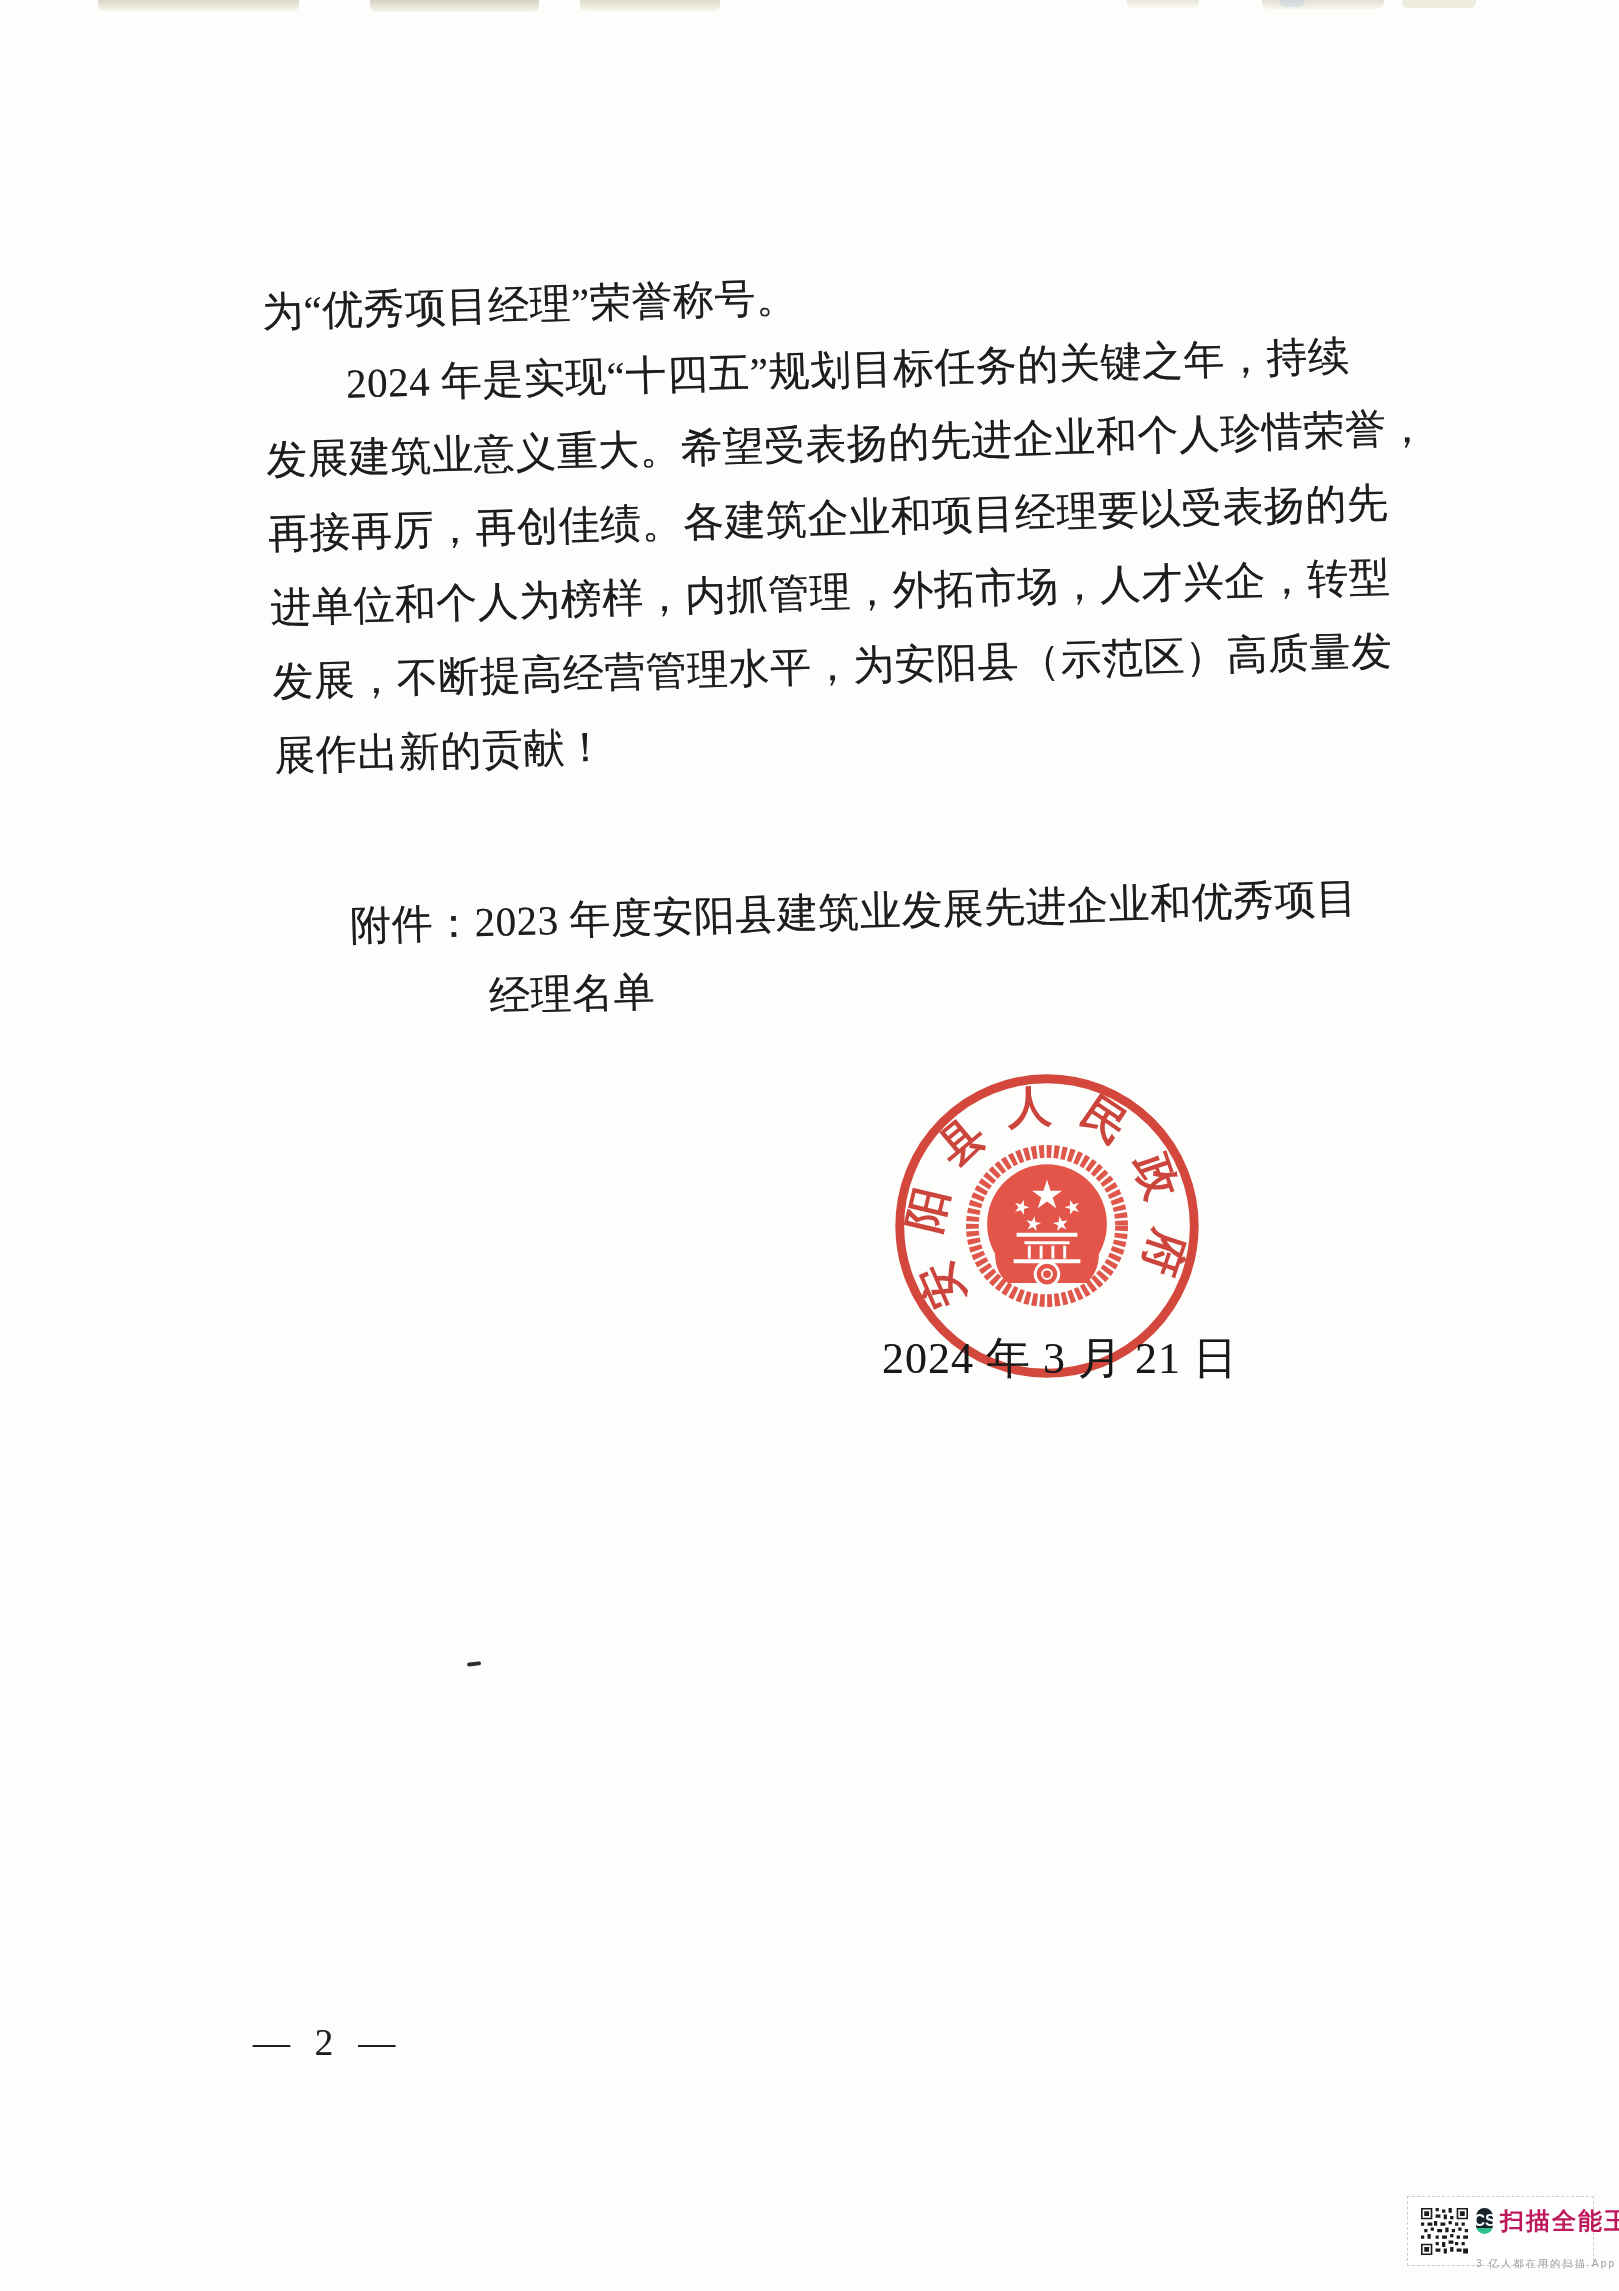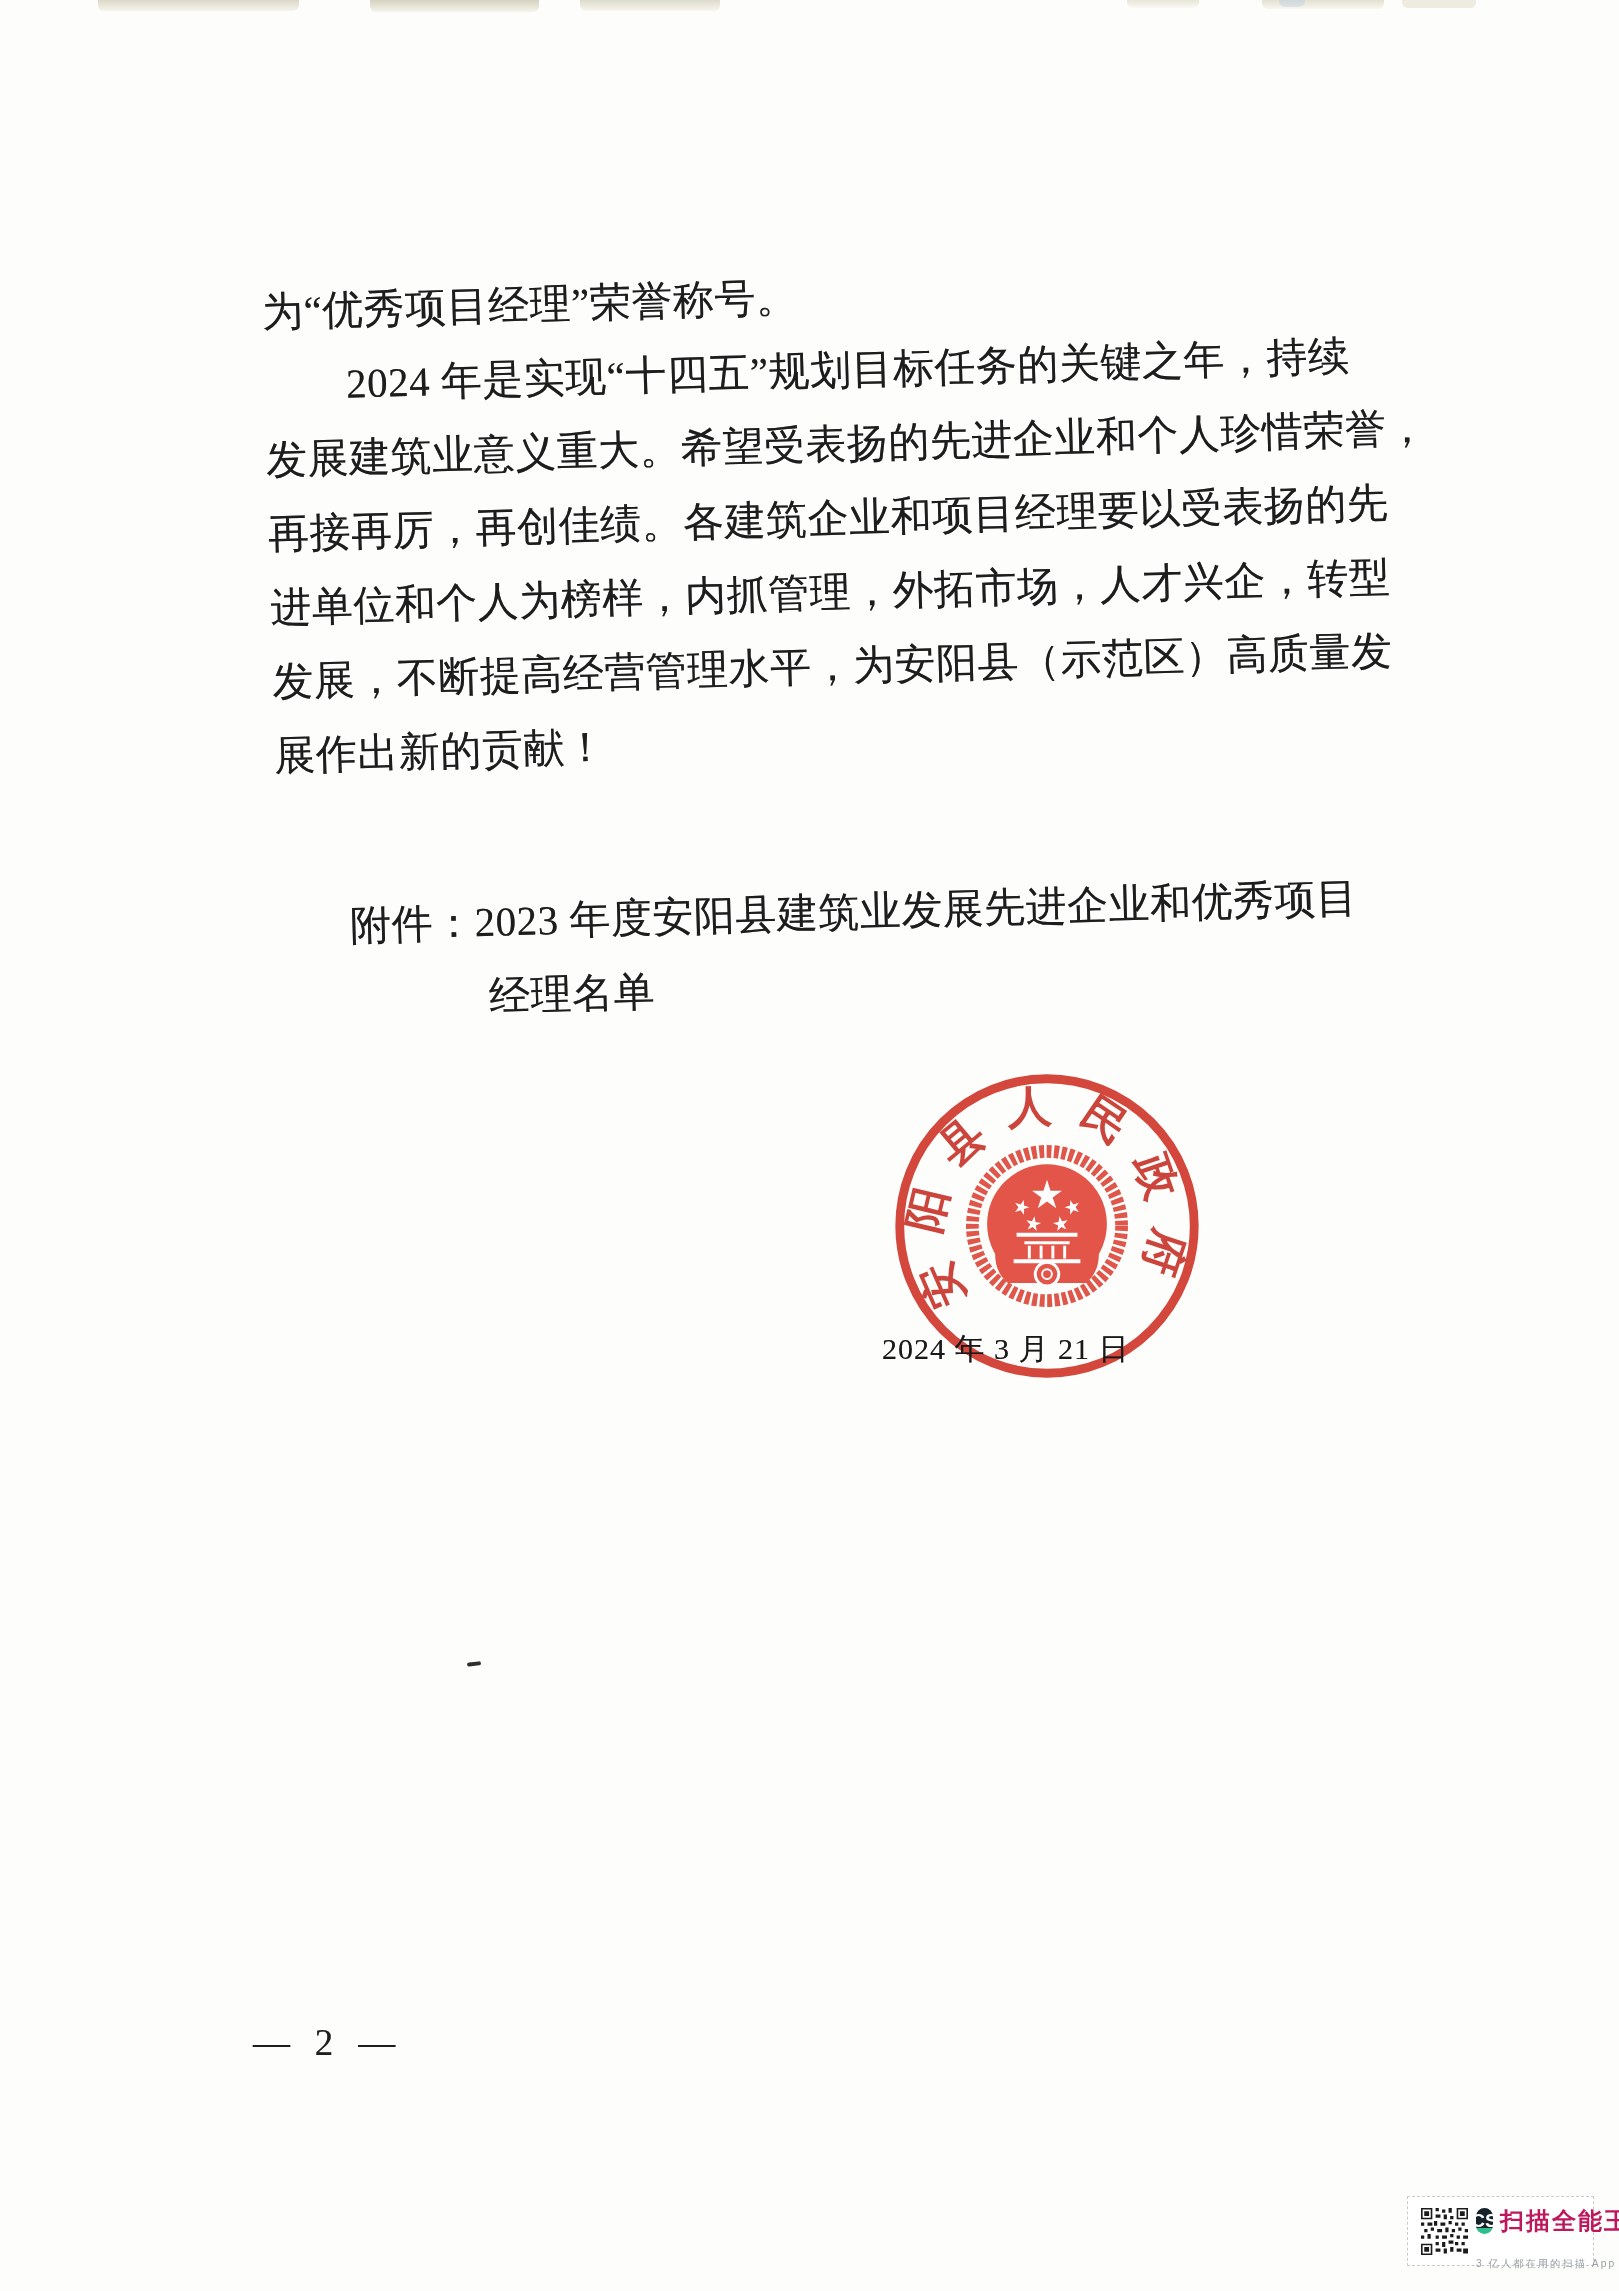--- a/index.html
+++ b/index.html
@@ -26,21 +26,21 @@
   .doc-text .line{height:74px;}
   .indent-2{padding-left:82px;}
   .attach{margin-top:98px;}
   .attach .a1{padding-left:71px;}
   .attach .a2{padding-left:208px;}
 
   
   .seal{position:absolute;left:887px;top:1066px;width:320px;height:320px;}
   .seal-date{
     position:absolute;left:882px;top:1329px;width:343px;
-    text-align:left;font-size:30px;color:#191919;
+    text-align:center;font-size:44px;color:#191919;
     text-shadow:0 0 0.6px rgba(20,20,20,.5);
     letter-spacing:1px;white-space:nowrap;
   }
 
   .stray-mark{
     position:absolute;left:467px;top:1662px;width:13.7px;height:3.9px;
     background:#2e2e2e;border-radius:2px;transform:rotate(-7deg);
   }
 
   .page-number{
@@ -55,21 +55,21 @@
     border:1px dashed #c9cccc;background:#fff;
     box-sizing:border-box;
     font-family:"Liberation Sans","DejaVu Sans",sans-serif;
   }
   .scan-badge .qr{position:absolute;left:12.7px;top:10.8px;width:47px;height:47px;}
   .badge-right{position:absolute;left:68px;top:7.8px;width:116px;}
   .badge-row{display:flex;align-items:center;gap:6.9px;}
   .cs-logo{
     width:17px;height:25.5px;border-radius:9px;
     background:linear-gradient(#16222b 0 77%,#2fbf8f 77% 100%);
-    color:#fff;font-size:19px;font-weight:bold;
+    color:#fff;font-size:16px;font-weight:bold;
     display:flex;align-items:center;justify-content:center;
     letter-spacing:0;flex:0 0 auto;
   }
   .badge-title{font-size:24px;font-weight:700;color:#be185d;letter-spacing:2px;white-space:nowrap;}
   .badge-tagline{margin-top:20px;font-size:10.3px;color:#9aa0a5;letter-spacing:2px;white-space:nowrap;}
 </style>
 </head>
 <body>
 
 <div class="page">

